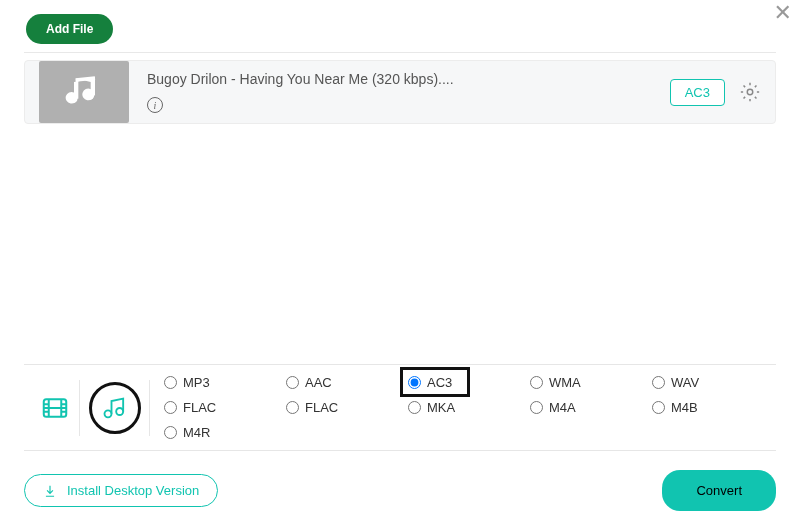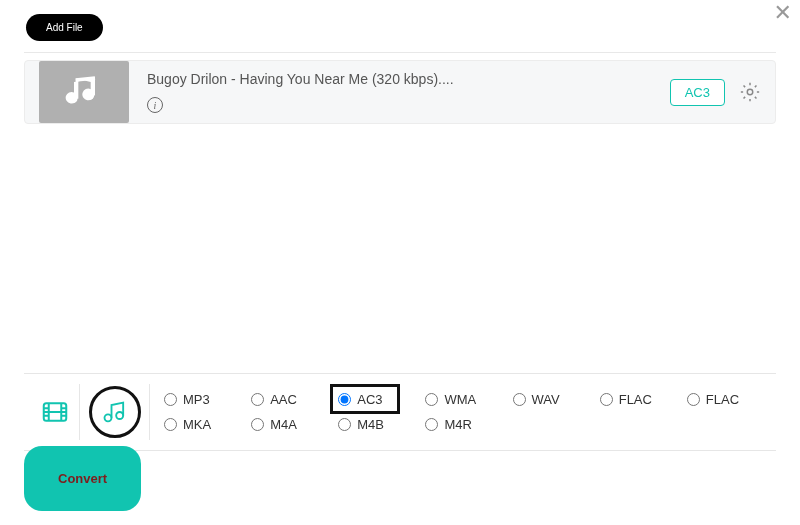--- a/index.html
+++ b/index.html
@@ -18,27 +18,27 @@
     font-size: 22px;
     color: #999;
     cursor: pointer;
     line-height: 1;
     font-weight: 200;
   }
   .add-file-btn {
     position: absolute;
     top: 14px;
     left: 26px;
-    background: #000000;
+    background: #15803d;
     color: #fff;
     border: none;
     border-radius: 18px;
     padding: 8px 20px;
-    font-size: 10px;
-    font-weight: 400;
+    font-size: 12px;
+    font-weight: 700;
     cursor: pointer;
   }
   .divider-top {
     position: absolute;
     top: 52px;
     left: 24px;
     right: 24px;
     height: 1px;
     background: #e8e8e8;
   }
@@ -143,21 +143,21 @@
     border-radius: 50%;
     pointer-events: none;
   }
   .video-icon, .audio-icon {
     color: #11c4b0;
     cursor: pointer;
   }
   .formats-grid {
     flex: 1;
     display: grid;
-    grid-template-columns: repeat(7, 1fr);
+    grid-template-columns: repeat(5, 1fr);
     row-gap: 10px;
     column-gap: 4px;
     padding-left: 14px;
     align-items: center;
   }
   .format-opt {
     display: flex;
     align-items: center;
     gap: 6px;
     font-size: 13px;
@@ -195,26 +195,26 @@
     border-radius: 18px;
     padding: 8px 18px;
     font-size: 13px;
     display: flex;
     align-items: center;
     gap: 10px;
     cursor: pointer;
   }
   .convert-btn {
     background: #11c4b0;
-    color: #7f1d1d;
+    color: #000000;
     border: none;
     border-radius: 18px;
-    padding: 25px 34px;
+    padding: 13px 34px;
     font-size: 13px;
-    font-weight: 700;
+    font-weight: 400;
     cursor: pointer;
   }
 </style>
 </head>
 <body>
 
 <div class="close-x">✕</div>
 
 <button class="add-file-btn">Add File</button>
 
@@ -311,14 +311,20 @@
         <input type="radio" name="fmt" style="">
         <span>M4R</span>
       </label>
       <div></div>
       <div></div>
       <div></div>
     </div>
 </div>
 
 <div class="bottom-bar">
+  <button class="install-btn">
+    <svg width="14" height="14" viewBox="0 0 24 24" fill="none" stroke="#11c4b0" stroke-width="2">
+      <path d="M12 3v12M7 11l5 5 5-5M5 21h14"></path>
+    </svg>
+    <span>Install Desktop Version</span>
+  </button>
   <button class="convert-btn">Convert</button>
 </div>
 
 </body></html>

